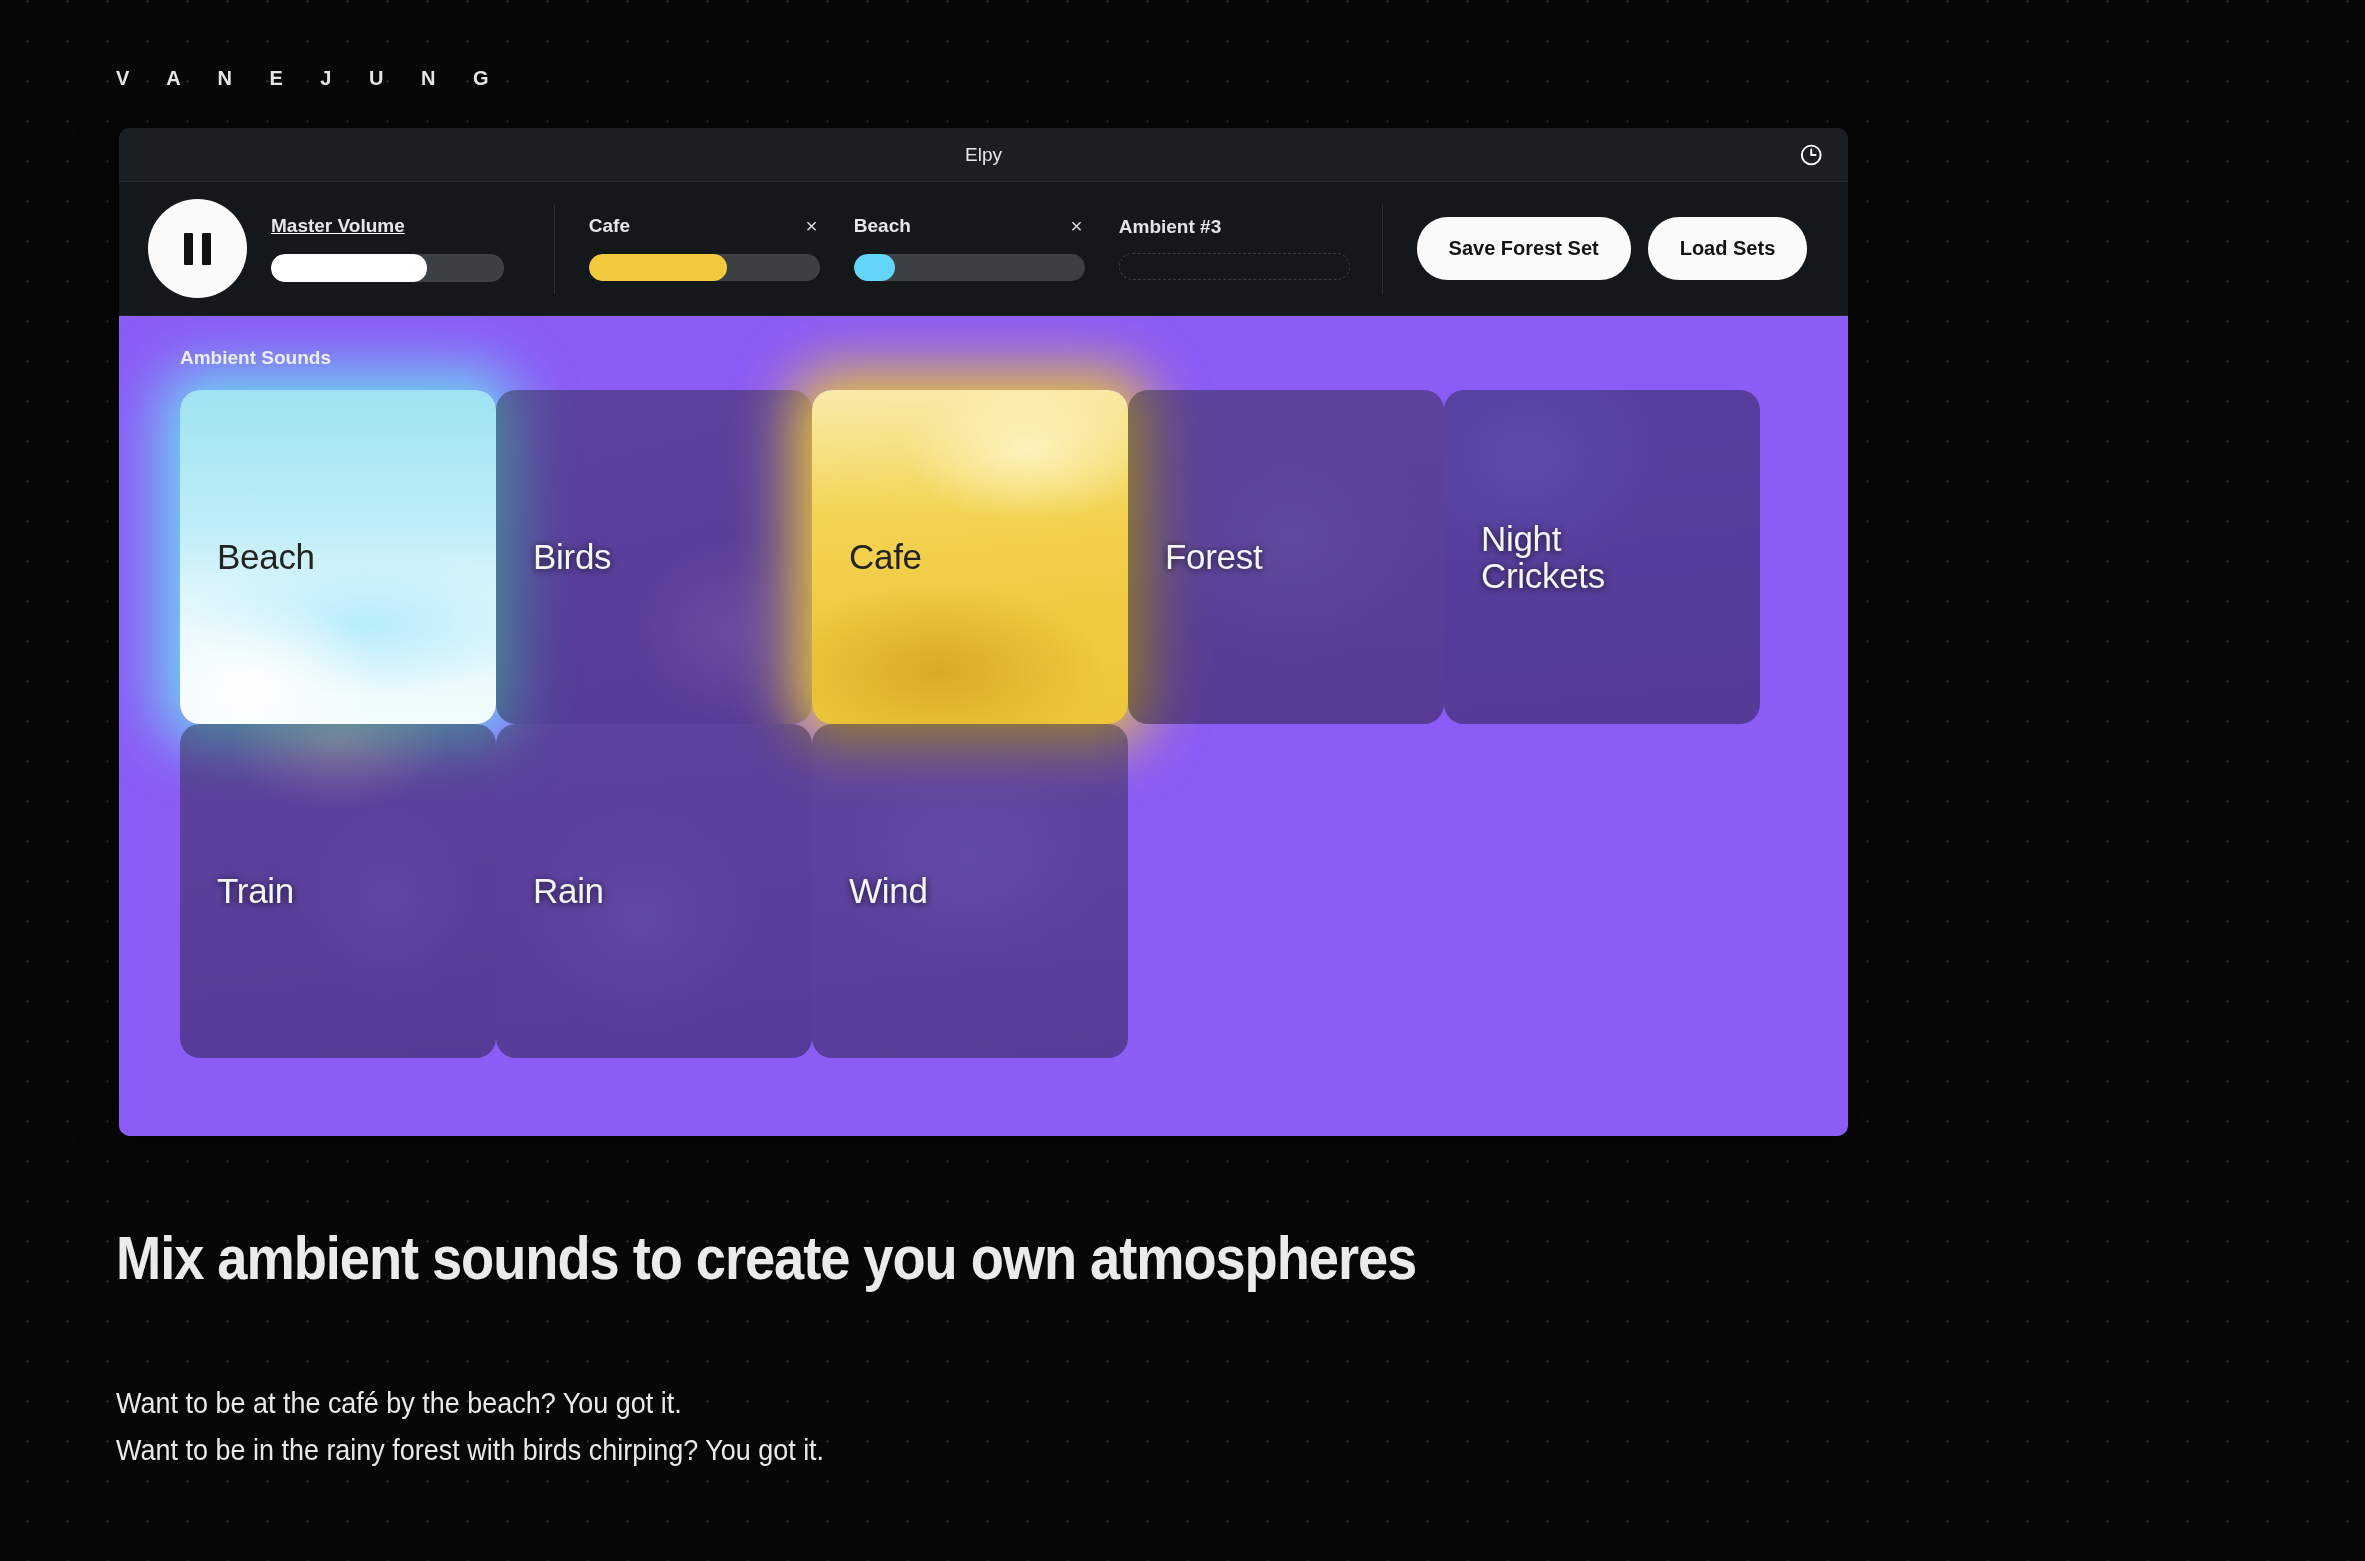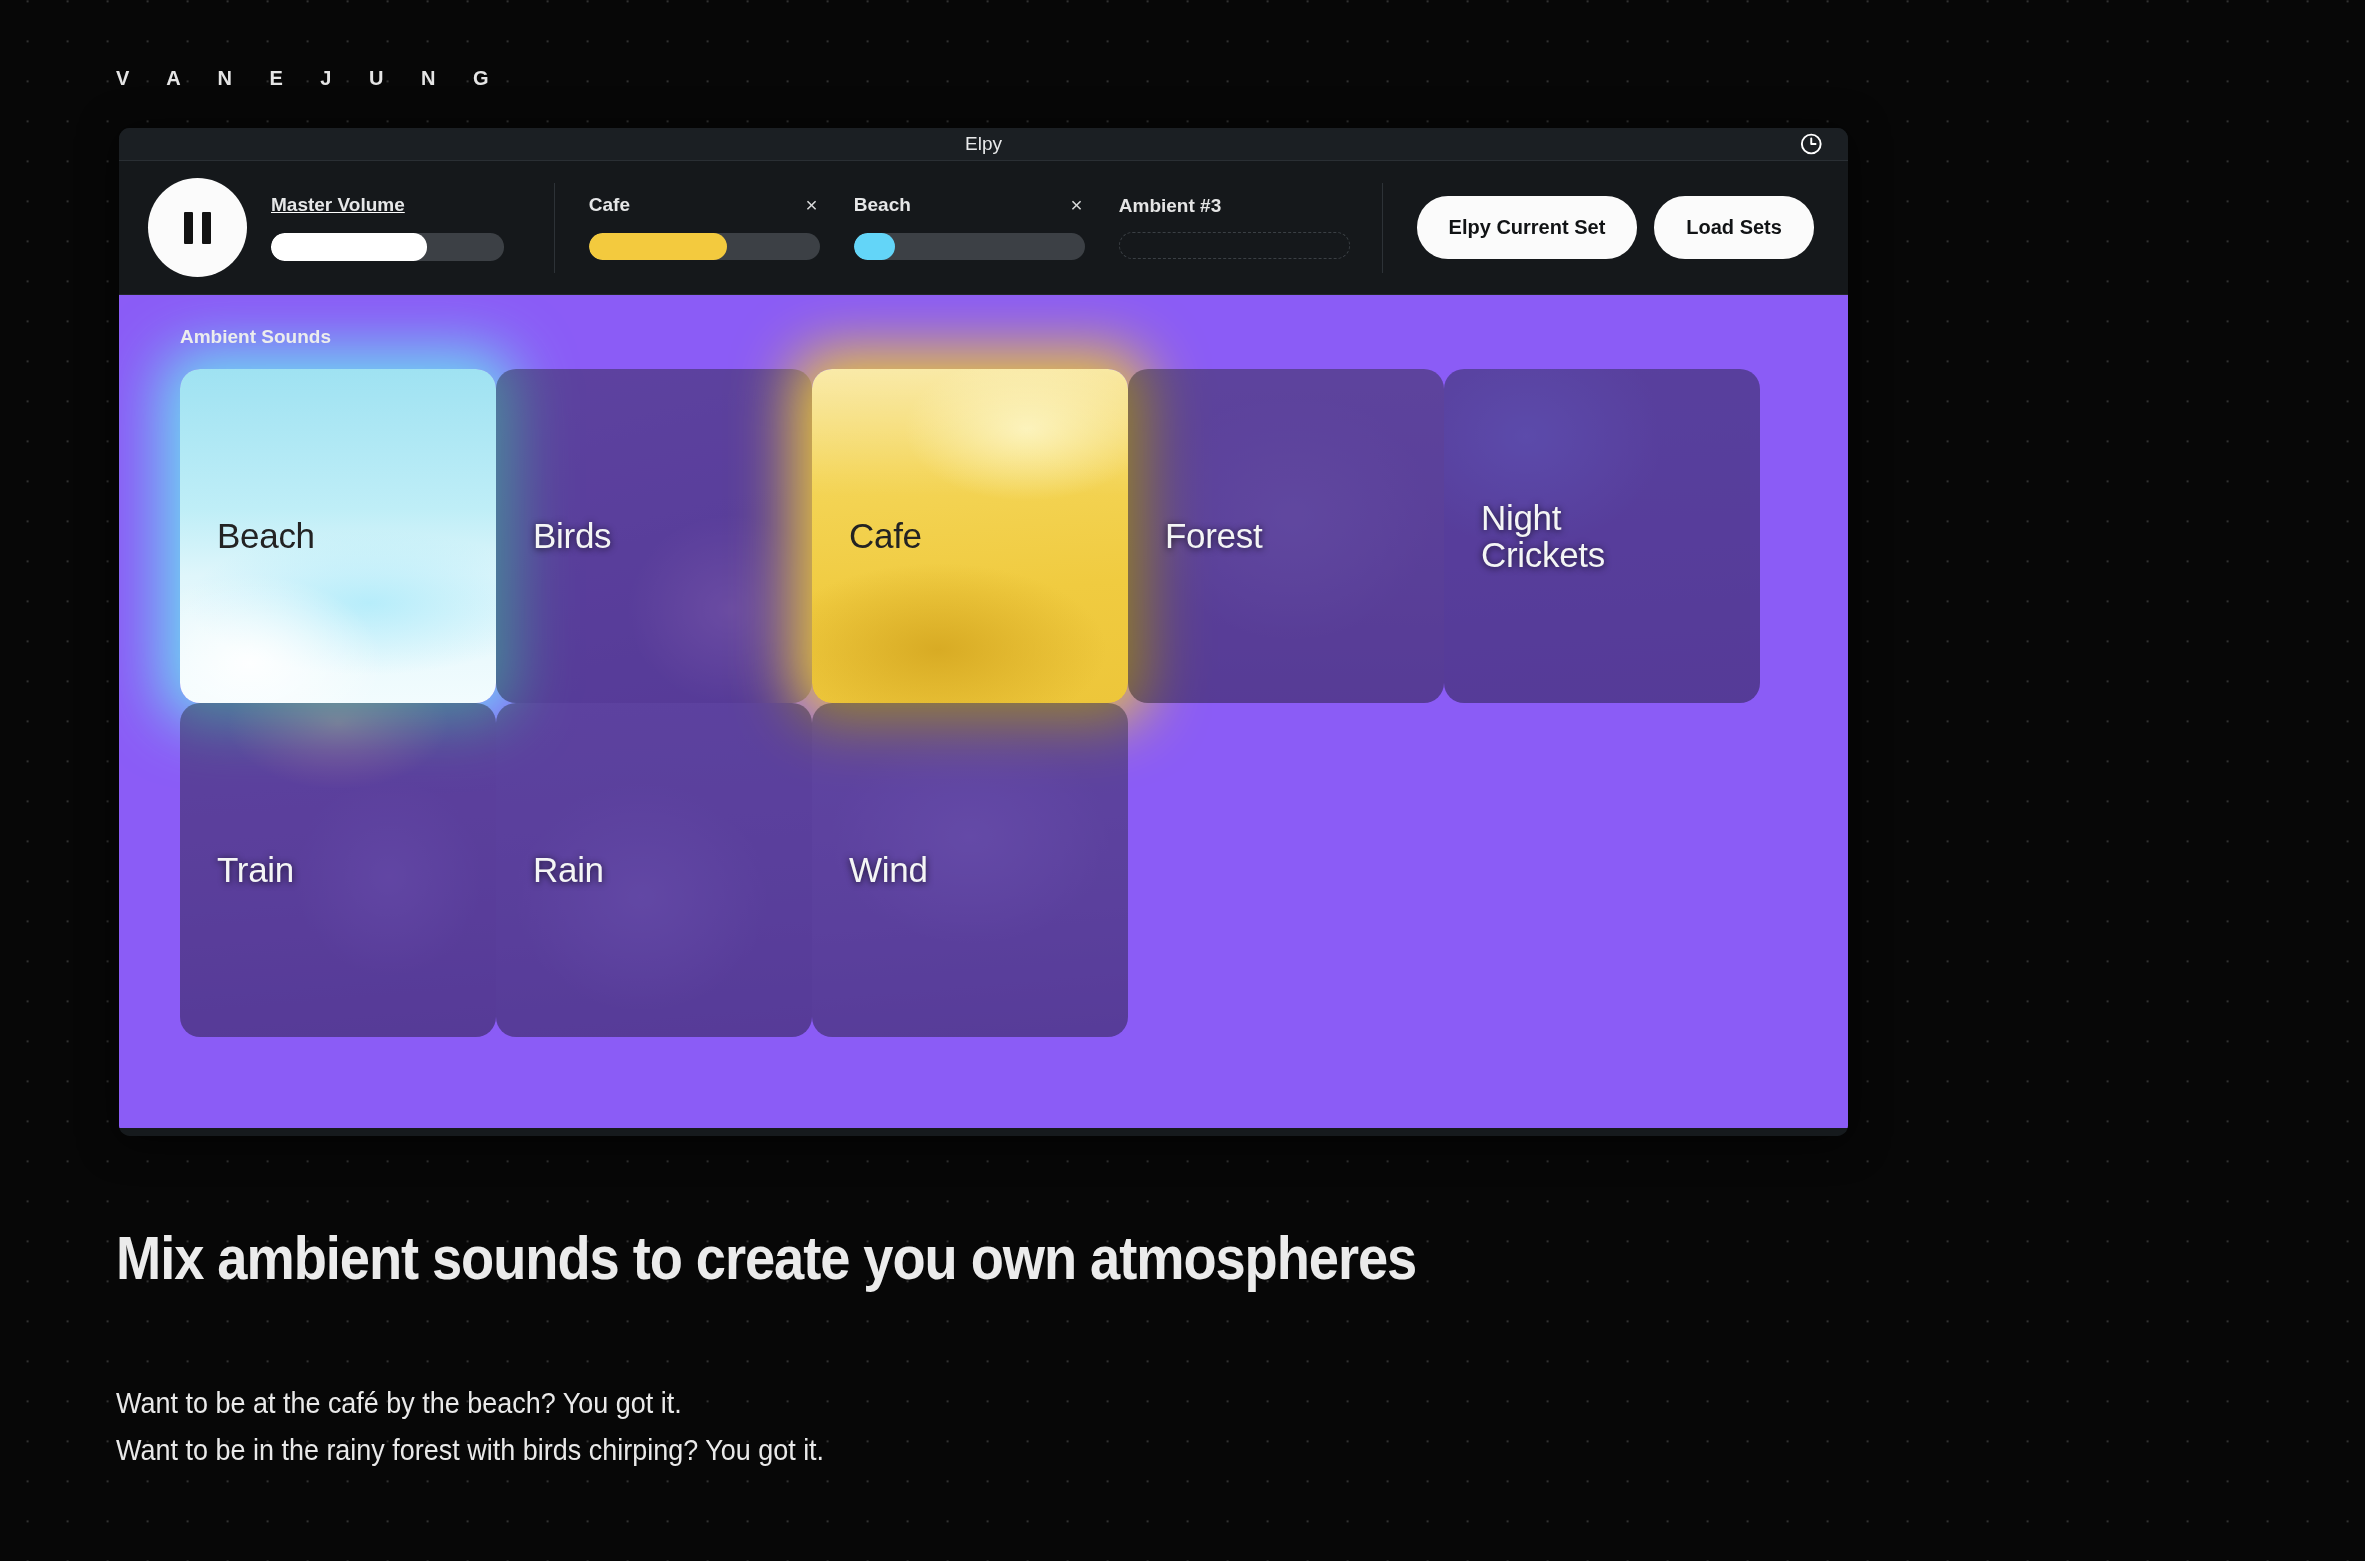--- a/index.html
+++ b/index.html
@@ -38,21 +38,21 @@
     width:1729px; height:1008px;
     background:#161a1d;
     border-radius:10.7px;
     overflow:hidden;
     box-shadow:0 4.6px 38px rgba(0,0,0,0.6);
   }
 
   
   .titlebar {
     position:relative;
-    height:33px;
+    height:54px;
     background:#1b1f23;
     border-bottom:0.8px solid #2a2f34;
     display:flex;
     align-items:center;
     justify-content:center;
   }
   .titlebar-title {
     font-size:19px;
     font-weight:400;
     color:#e8e9ea;
@@ -381,21 +381,21 @@
           <div class="channel-name">Ambient #3</div>
         </div>
         <div class="slot-empty"></div>
       </div>
 
     </div>
 
     <div class="divider d2"></div>
 
     <div class="actions">
-      <button class="pill-btn">Elpy Current Set</button>
+      <button class="pill-btn">Save Forest Set</button>
       <button class="pill-btn">Load Sets</button>
     </div>
 
   </div>
 
   <div class="body-area">
     <div class="section-title">Ambient Sounds</div>
 
     <div class="tile-grid">
 

